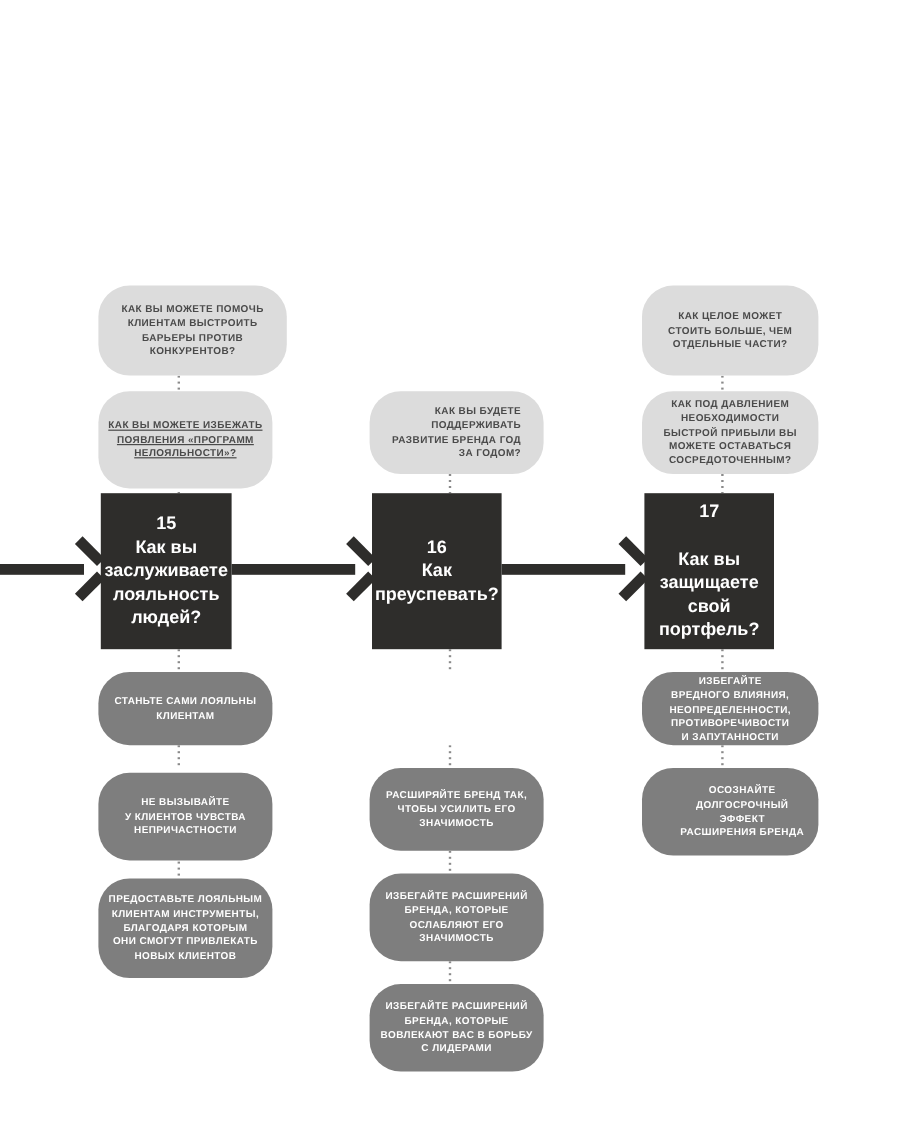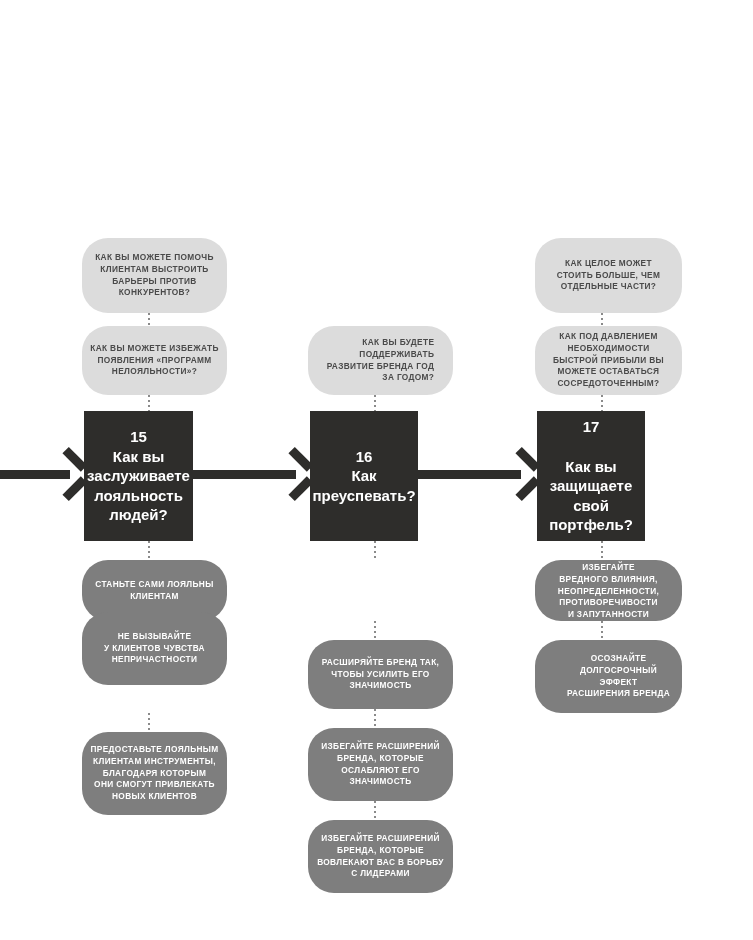--- a/index.html
+++ b/index.html
@@ -140,47 +140,47 @@
     <i class="up"></i>
       <i class="dn"></i>
   </div>
 
   <div class="arrow-shaft" style="left:418px; top:470px; width:103px;"></div>
   <div class="arrow-head" style="left:509px; top:457px;">
     <i class="up"></i>
       <i class="dn"></i>
   </div>
 
-  <div class="node pill-light" style="left:82px; top:238px; width:145px; height:75px;">
+  <div class="node pill-light" style="left:82px; top:238px; width:157px; height:75px;">
     <span class="txt" style="text-transform: uppercase;">Как вы можете помочь
 клиентам выстроить
 барьеры против
 конкурентов?</span>
   </div>
 
-  <div class="node pill-light" style="left:82px; top:326px; width:145px; height:69px;">
+  <div class="node pill-light" style="left:82px; top:326px; width:145px; height:81px;text-decoration:underline;">
     <span class="txt" style="text-transform: uppercase;">Как вы можете избежать
 появления «программ
 нелояльности»?</span>
   </div>
 
   <div class="node box-main" style="left:84px; top:411px; width:109px; height:130px;">
     <span class="num">15</span>
     <span class="q txt">Как вы
 заслуживаете
 лояльность
 людей?</span>
   </div>
 
   <div class="node pill-dark" style="left:82px; top:560px; width:145px; height:61px;">
     <span class="txt" style="text-transform: uppercase;">Станьте сами лояльны
 клиентам</span>
   </div>
 
-  <div class="node pill-dark" style="left:82px; top:612px; width:145px; height:73px;">
+  <div class="node pill-dark" style="left:82px; top:644px; width:145px; height:73px;">
     <span class="txt" style="text-transform: uppercase;">Не вызывайте
 у клиентов чувства
 непричастности</span>
   </div>
 
   <div class="node pill-dark" style="left:82px; top:732px; width:145px; height:83px;">
     <span class="txt" style="text-transform: uppercase;">Предоставьте лояльным
 клиентам инструменты,
 благодаря которым
 они смогут привлекать

